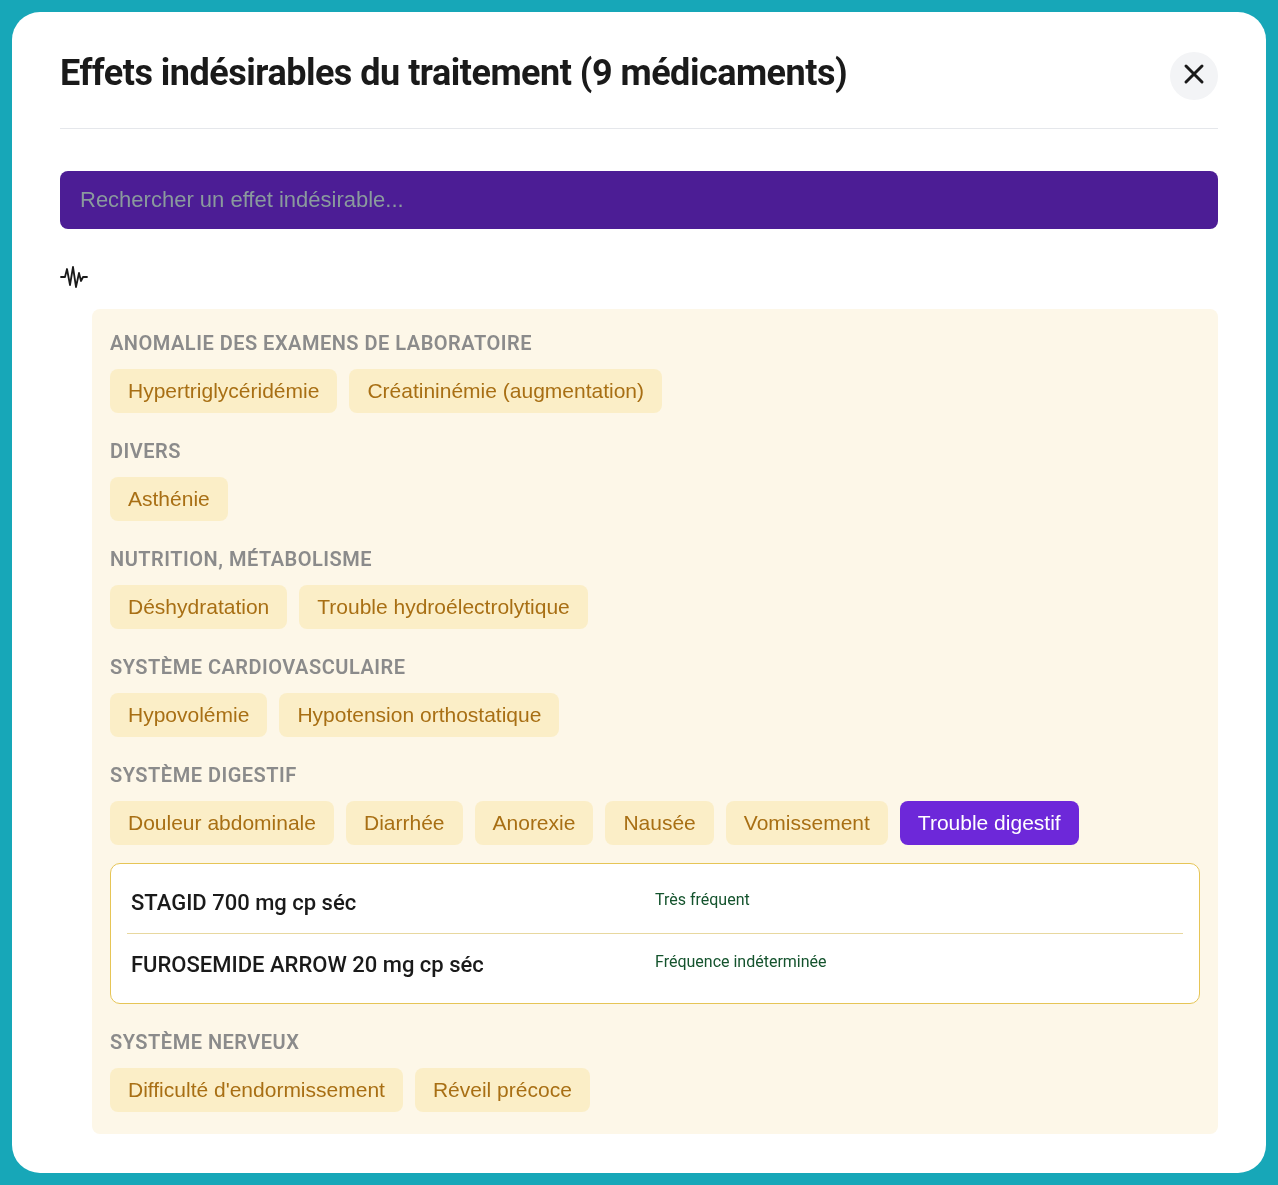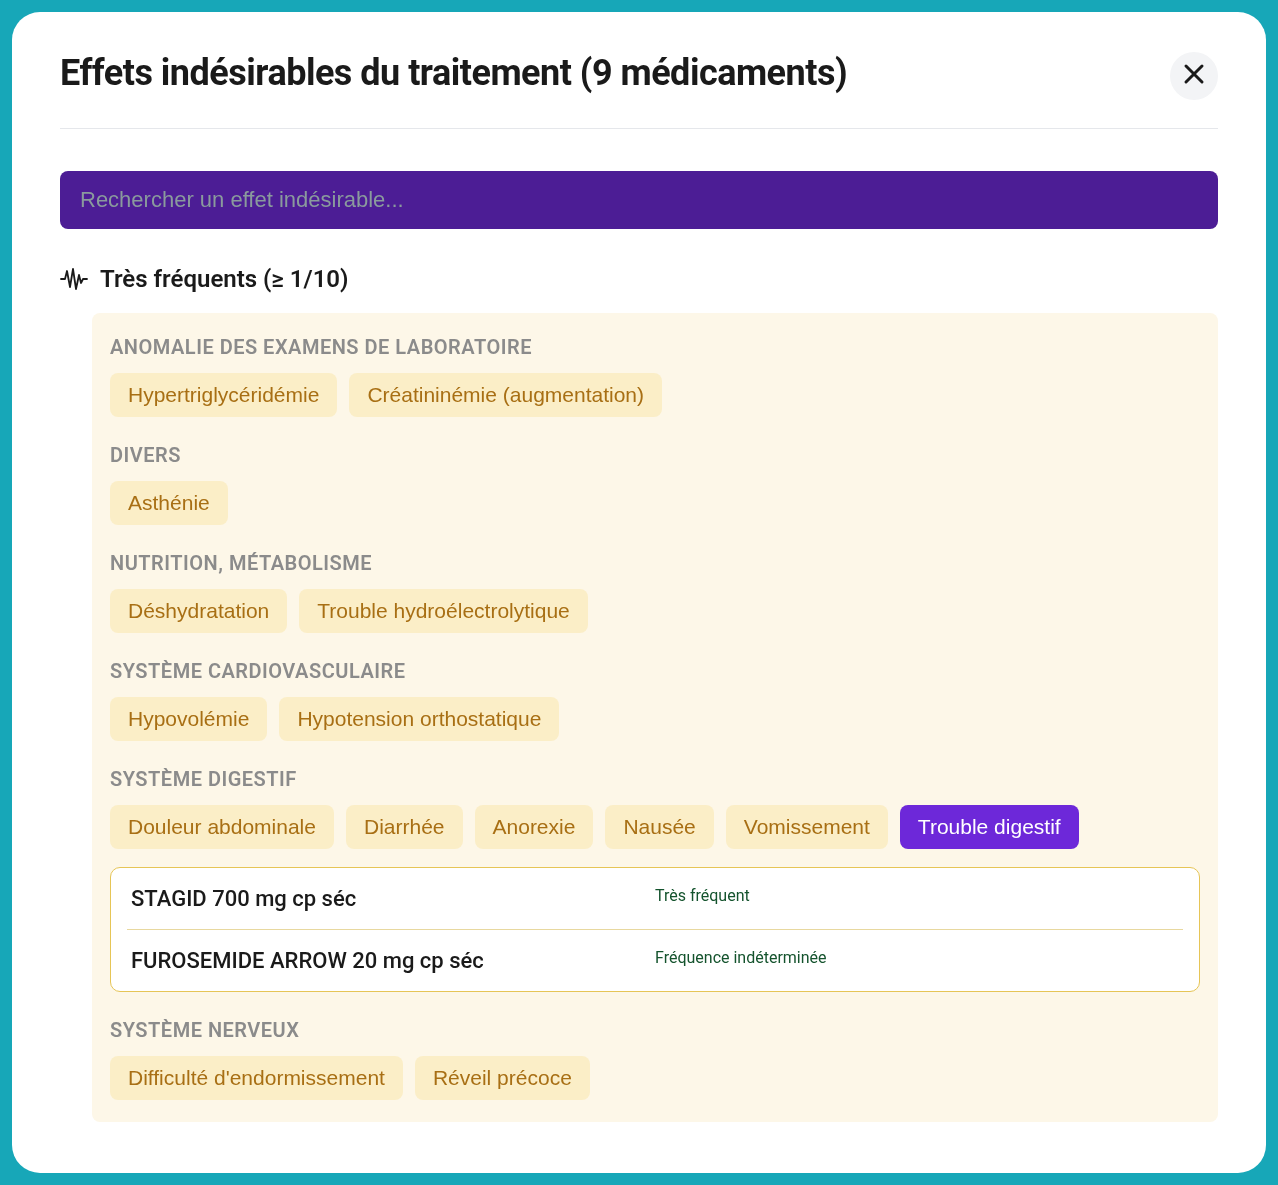--- a/index.html
+++ b/index.html
@@ -119,21 +119,21 @@
     }
     .tag.selected {
       background: #6d28d9;
       color: #ffffff;
     }
     .details-box {
       background: #ffffff;
       border: 1px solid #e6c556;
       border-radius: 10px;
       margin-top: 18px;
-      padding: 0 16px;
+      padding: 8px 16px;
     }
     .detail-row {
       display: flex;
       padding: 18px 4px;
     }
     .detail-row + .detail-row {
       border-top: 1px solid #e8d89f;
     }
     .detail-drug {
       flex: 1;
@@ -165,21 +165,20 @@
 
   <div class="content">
     <input type="text" class="search-box" placeholder="Rechercher un effet indésirable..." style="">
 
     <div class="frequency-header">
       <span class="pulse-icon">
         <svg width="28" height="24" viewBox="0 0 28 24" fill="none">
           <path d="M1 12 L5 12 L7 4 L10 20 L13 2 L16 22 L19 8 L21 16 L23 12 L27 12" stroke="#1a1a1a" stroke-width="1.8" stroke-linejoin="round" stroke-linecap="round" fill="none"></path>
         </svg>
       </span>
-      <span class="frequency-label">Très fréquents (≥ 1/10)</span>
     </div>
 
     <div class="effects-panel">
 
       <div class="category">
         <div class="category-title">ANOMALIE DES EXAMENS DE LABORATOIRE</div>
         <div class="tags">
           <button class="tag">Hypertriglycéridémie</button>
           <button class="tag">Créatininémie (augmentation)</button>
         </div>

